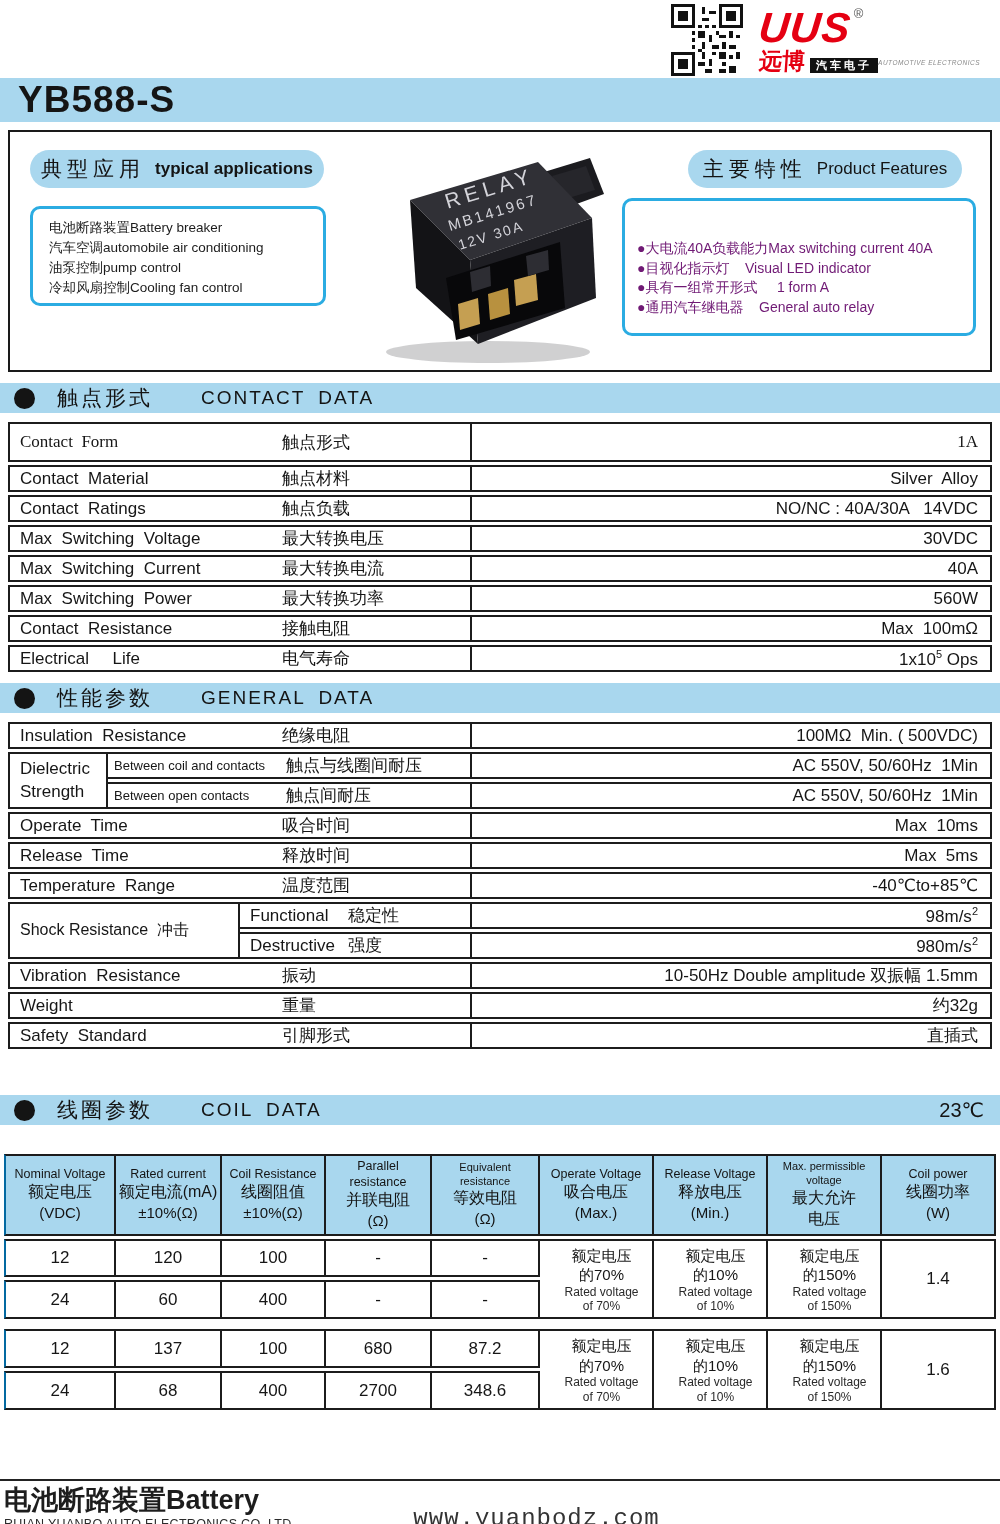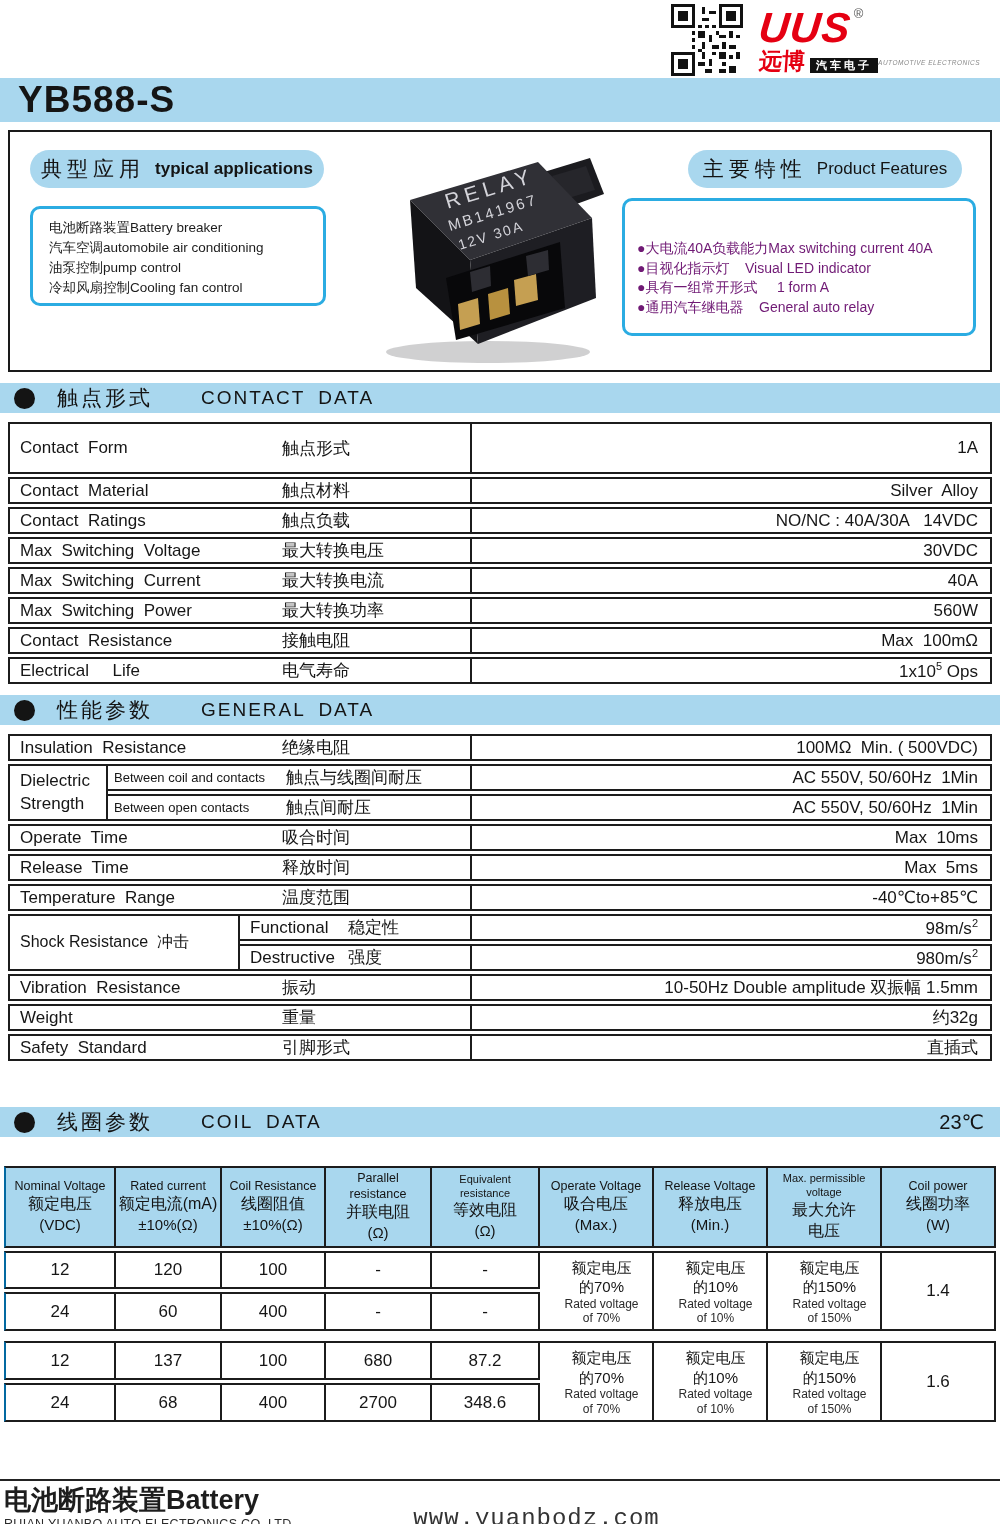--- a/index.html
+++ b/index.html
@@ -53,21 +53,21 @@
 
   
   table.dtable { width:984px; margin:6px 8px 0 8px; border-collapse:separate; border-spacing:0 3px; table-layout:fixed; }
   table.dtable td { border:2px solid #1c1c1c; border-left:none; height:24px; vertical-align:middle; }
   table.dtable td.bl { border-left:2px solid #1c1c1c; }
   .lf { display:flex; align-items:center; width:100%; }
   .en { width:272px; padding-left:10px; font-size:17px; white-space:pre; color:#161616; }
   .cn { font-size:17px; white-space:pre; color:#161616; }
   td.val { text-align:right; padding-right:12px; font-size:17px; white-space:pre; color:#161616; }
   td.val sup { font-size:11px; }
-  tr.tall td { height:52px; }
+  tr.tall td { height:40px;font-family:Liberation Serif, serif; }
   td.dstr { font-size:17px; padding-left:10px; line-height:1.35; color:#161616; }
   .suben { width:178px; padding-left:6px; font-size:13px; color:#161616; }
   td.shock { font-size:16px; padding-left:10px; white-space:pre; color:#161616; }
   .sub2en { width:108px; padding-left:10px; font-size:17px; color:#161616; }
 
   
   table.coil { width:992px; margin:26px 4px 0 4px; border-collapse:separate; border-spacing:0 3px; table-layout:fixed; }
   table.coil td { border:2px solid #1c1c1c; border-left:none; text-align:center; vertical-align:middle; }
   table.coil td.bl { border-left:2px solid #0369a1;margin-top:44px; }
   tr.chead td { background:var(--blue); height:72px; padding:3px 1px; }

